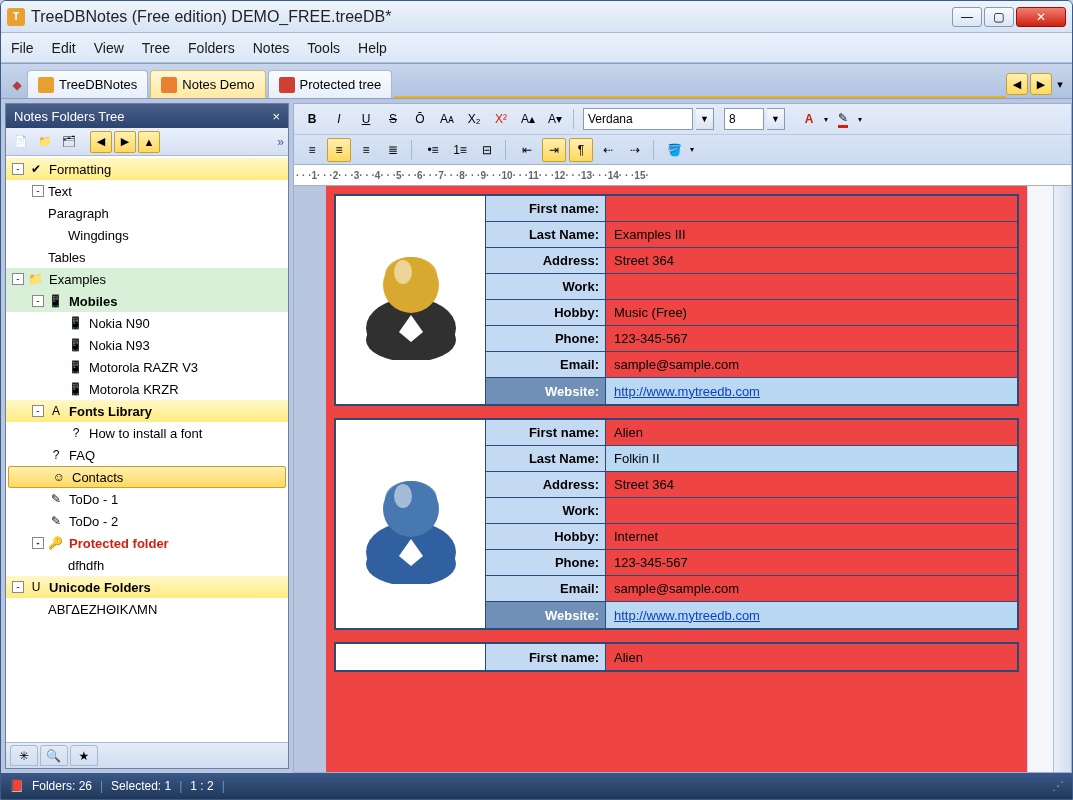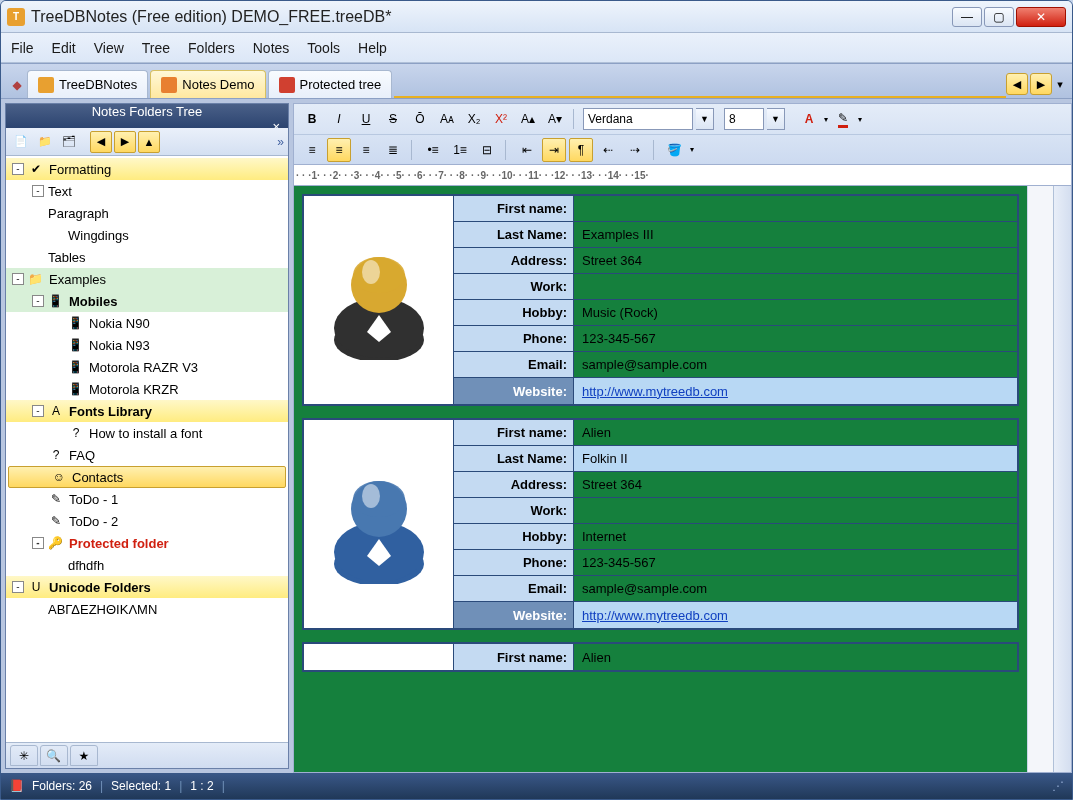--- a/index.html
+++ b/index.html
@@ -17,21 +17,21 @@
 .tabbar-left { width:20px; height:26px; display:flex;align-items:center;justify-content:center; color:#b04040;}
 .tab { height: 28px; padding: 0 10px; border: 1px solid #a8b8d0; border-bottom: none; border-radius: 4px 4px 0 0; display: flex; align-items: center; gap: 5px; margin-right: 2px; background: linear-gradient(#f8fbff,#e8effa); font-size:13px;}
 .tab.active { background: linear-gradient(#fff8d8,#ffe8a0); border-color:#d8c060;}
 .tab-icon { width:16px; height:16px; border-radius:2px;}
 .tab-spacer { flex:1; border-bottom:2px solid #e8b020;}
 .tab-nav { display:flex; gap:2px; padding-bottom:3px;}
 .tab-nav-btn{width:22px;height:22px;border:1px solid #c8a030;background:linear-gradient(#fff0b0,#ffd860);border-radius:3px;display:flex;align-items:center;justify-content:center;font-size:11px;}
 .body { flex:1; display:flex; background:#b8c6e0; overflow:hidden;}
 .sidebar { width: 292px; display:flex; flex-direction:column; padding:4px;}
 .panel { flex:1; border:1px solid #6a80a8; background:#fff; display:flex; flex-direction:column; overflow:hidden;}
-.panel-header { height:24px; background: linear-gradient(#4a6088,#2c4470); color:#fff; display:flex; align-items:center; padding:0 8px; font-size:13px;flex-direction:column;}
+.panel-header { height:24px; background: linear-gradient(#4a6088,#2c4470); color:#fff; display:flex; align-items:center; padding:0 8px; font-size:13px;}
 .panel-header .close-x { margin-left:auto; font-family:sans-serif; }
 .panel-toolbar { height:28px; background: linear-gradient(#eaf0fa,#d4e0f2); border-bottom:1px solid #a8b8d0; display:flex; align-items:center; padding:0 4px; gap:2px;}
 .tb-btn { width:22px; height:22px; border:1px solid transparent; border-radius:2px; display:flex;align-items:center;justify-content:center; font-size:11px;}
 .tb-btn.y { background:linear-gradient(#fff0b0,#ffd860); border-color:#c8a030;}
 .tb-chev { margin-left:auto; color:#4060a0;}
 .tree { flex:1; overflow:auto; background:#fff; padding:2px 0;}
 .tree-row { display:flex; align-items:center; height:22px; padding-left:6px; white-space:nowrap; font-size:13px;}
 .tree-row.hl-yellow { background: linear-gradient(#fff8c8,#ffec80);}
 .tree-row.hl-green { background:#d8f0d8;}
 .tree-row.hl-sel { background: linear-gradient(#fff0b0,#ffd860); border:1px solid #c8a030; border-radius:2px; margin:0 2px;}
@@ -45,21 +45,21 @@
 .ed-toolbars { background: linear-gradient(#e4ecf8,#ccdaf0); border:1px solid #a0b0d0; border-bottom:none;}
 .ed-tb { height:30px; display:flex; align-items:center; padding:0 6px; gap:3px;}
 .ed-btn { min-width:24px; height:24px; display:flex;align-items:center;justify-content:center; border-radius:2px;}
 .ed-btn.sel { background:linear-gradient(#fff0b0,#ffd860); border:1px solid #c8a030;}
 .fontname { width:110px; height:22px; border:1px solid #8898b8; background:#fff; display:flex; align-items:center; padding:0 4px; font-size:12px;}
 .fontsize { width:40px; height:22px; border:1px solid #8898b8; background:#fff; display:flex; align-items:center; padding:0 4px;}
 .dd-btn { width:18px; height:22px; border:1px solid #8898b8; border-left:none; background:linear-gradient(#f4f8ff,#dce6f4); display:flex;align-items:center;justify-content:center; font-size:9px;}
 .colorbtn { display:flex; align-items:center;}
 .ruler { height:22px; background:#fff; border:1px solid #a0b0d0; display:flex; align-items:center; font-size:10px; color:#666; overflow:hidden; padding-left:2px;font-weight:bold;}
 .content-wrap { flex:1; display:flex; overflow:hidden; border:1px solid #a0b0d0; border-top:none;}
-.content { flex:1; background:#15803d; overflow:auto; padding:8px;}
+.content { flex:1; background:#ef4444; overflow:auto; padding:8px;margin-left:32px;}
 .right-ruler { width:26px; background:#f4f6fa; border-left:1px solid #ccd6ea;}
 .contact-card { border:2px solid #2a4a7a; margin-bottom:12px; display:flex;}
 .contact-img { width:150px; background:#fff; border-right:1px solid #2a4a7a; display:flex;align-items:center;justify-content:center;}
 .contact-fields { flex:1;}
 .field-row { display:flex; border-bottom:1px solid #2a4a7a; height:26px;}
 .field-row:last-child { border-bottom:none;}
 .field-label { width:120px; background:#c4daf2; border-right:1px solid #2a4a7a; display:flex; align-items:center; justify-content:flex-end; padding-right:6px; font-weight:bold; font-size:13px;}
 .field-label.dark { background:#7090b8; color:#fff;}
 .field-value { flex:1; padding-left:8px; display:flex; align-items:center; font-size:13px;}
 .field-value.hl { background:#b8d8f4;}
@@ -351,21 +351,21 @@
                 </div>
                 <div class="field-row">
                   <div class="field-label">Address:</div>
                   <div class="field-value">Street 364</div>
                 </div>
                 <div class="field-row">
                   <div class="field-label">Work:</div>
                 </div>
                 <div class="field-row">
                   <div class="field-label">Hobby:</div>
-                  <div class="field-value">Music (Rock)</div>
+                  <div class="field-value">Music (Free)</div>
                 </div>
                 <div class="field-row">
                   <div class="field-label">Phone:</div>
                   <div class="field-value">123-345-567</div>
                 </div>
                 <div class="field-row">
                   <div class="field-label">Email:</div>
                   <div class="field-value">sample@sample.com</div>
                 </div>
                 <div class="field-row">

